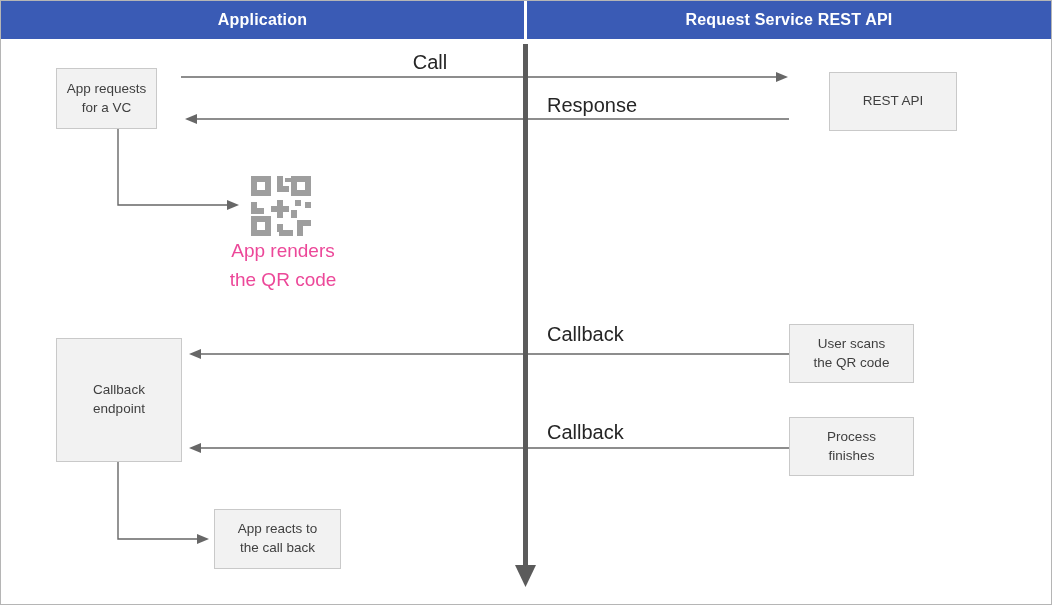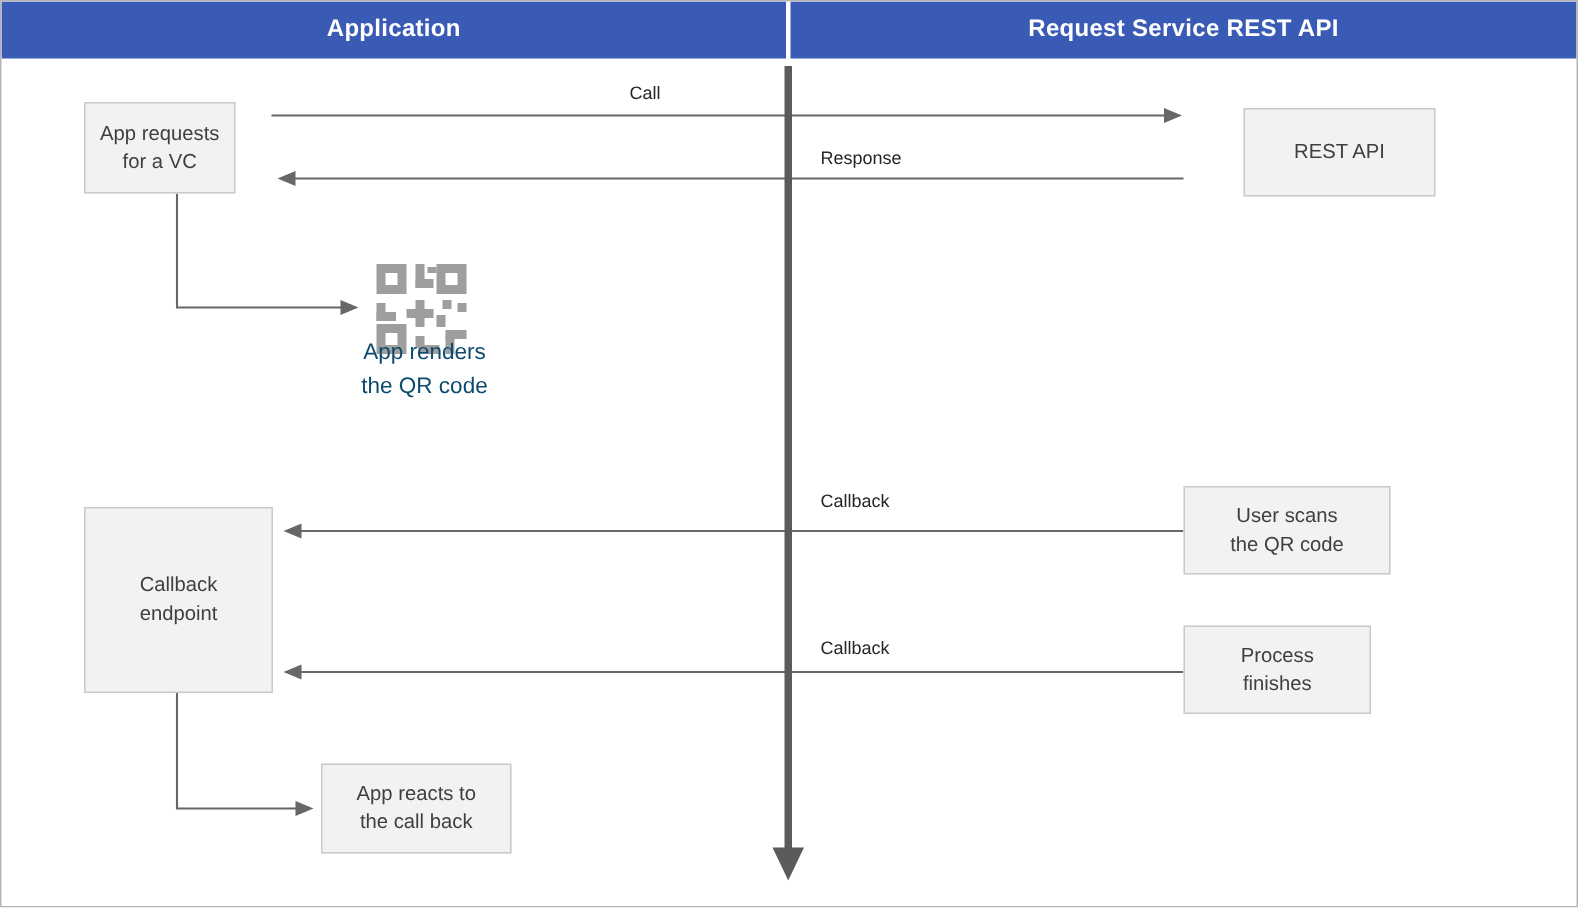--- a/index.html
+++ b/index.html
@@ -30,39 +30,39 @@
     box-sizing:border-box;
     display:flex;align-items:center;justify-content:center;
     text-align:center;
     color:#3f3f3f;
     font-size:13.5px;line-height:1.4;
     white-space:pre-line;
   }
   .box-app-requests{left:55px;top:67px;width:101px;height:61px;}
   .box-rest-api{left:828px;top:71px;width:128px;height:59px;}
   .box-callback-endpoint{left:55px;top:337px;width:126px;height:124px;}
-  .box-user-scans{left:788px;top:323px;width:138px;height:59px;}
+  .box-user-scans{left:788px;top:323px;width:125px;height:59px;}
   .box-process-finishes{left:788px;top:416px;width:125px;height:59px;justify-content:center;}
   .box-app-reacts{left:213px;top:508px;width:127px;height:60px;}
   .arrow-label{
     position:absolute;
     color:#262626;
-    font-size:12px;line-height:20px;
+    font-size:20px;line-height:20px;
     white-space:nowrap;
   }
   .lbl-call{left:379px;top:51px;width:100px;text-align:center;}
   .lbl-response{left:546px;top:94px;}
   .lbl-callback-scan{left:546px;top:323px;}
   .lbl-callback-finish{left:546px;top:421px;}
   .caption{
     position:absolute;
-    left:228px;top:222px;width:108px;
+    left:228px;top:235px;width:108px;
     text-align:center;
-    color:#0c4a6e;
-    font-size:15px;line-height:1.55;
+    color:#ec4899;
+    font-size:19px;line-height:1.55;
     white-space:pre-line;
   }
 </style>
 </head>
 <body>
 
 <div class="canvas">
 
   <div class="hdr hdr-right">
     <span>Request Service REST API</span>

